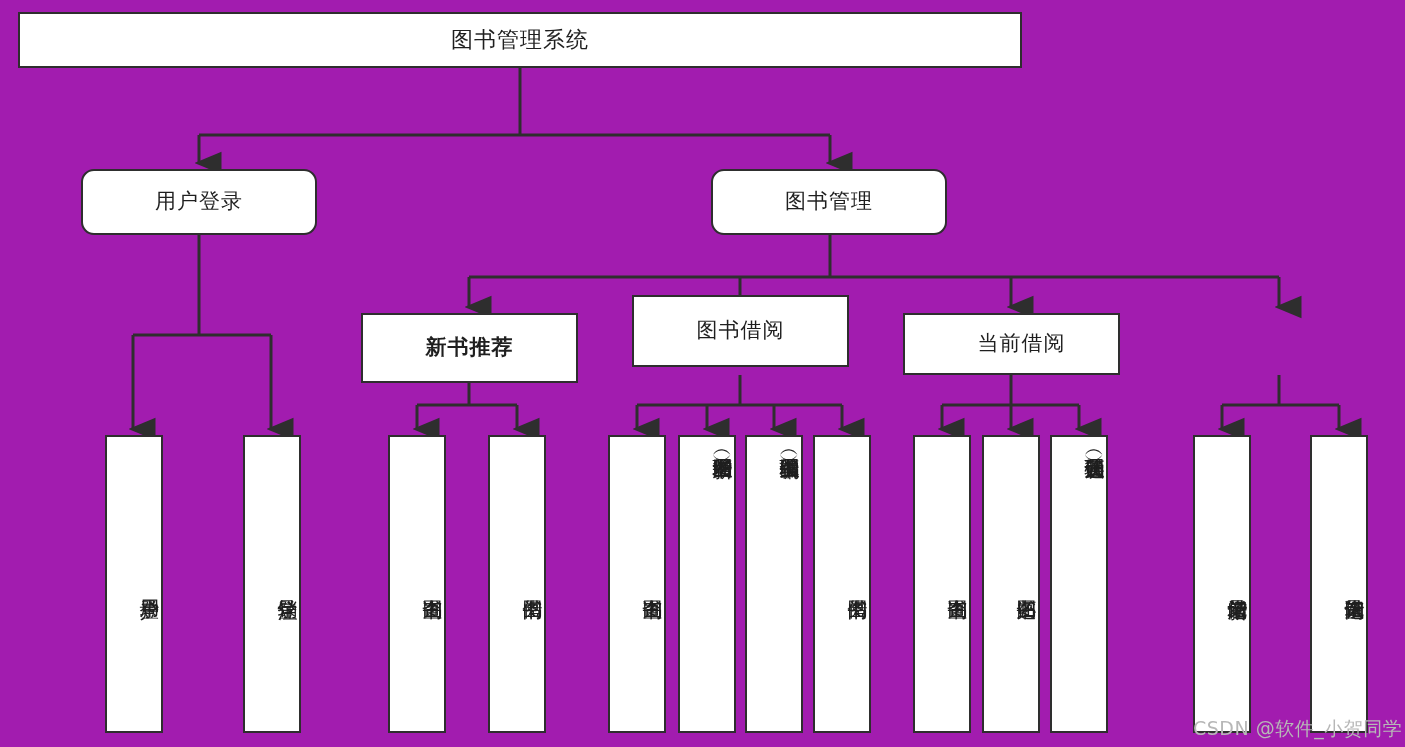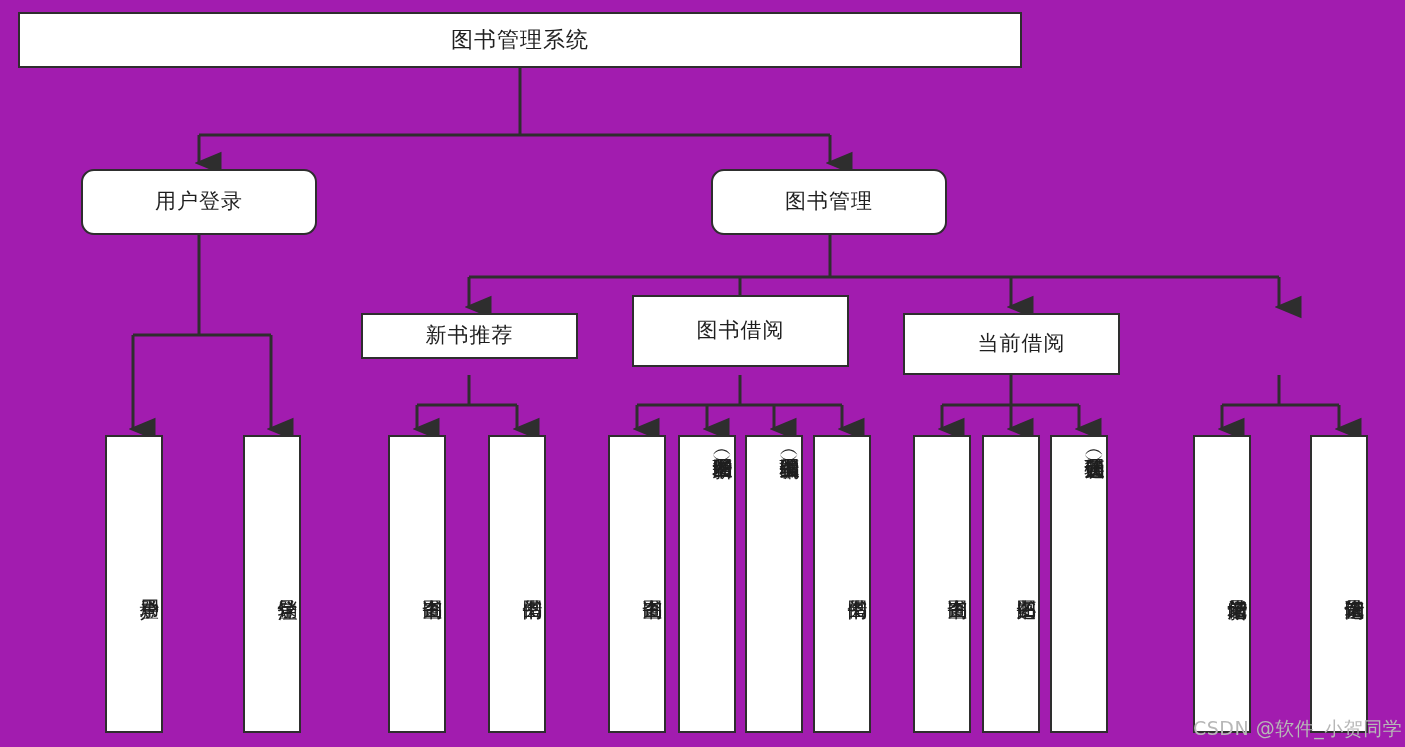--- a/index.html
+++ b/index.html
@@ -128,21 +128,21 @@
       <path d="M 1222 405 L 1222 429" marker-end="url(#arrow)"></path>
       <path d="M 1339 405 L 1339 429" marker-end="url(#arrow)"></path>
     </g>
   </svg>
 
   <div class="node root" style="left:18px; top:12px; width:1004px; height:56px;">图书管理系统</div>
 
   <div class="node level2" style="left:81px; top:169px; width:236px; height:66px;">用户登录</div>
   <div class="node level2" style="left:711px; top:169px; width:236px; height:66px;">图书管理</div>
 
-  <div class="node level3" style="left:361px; top:313px; width:217px; height:46px;">新书推荐</div>
+  <div class="node level3" style="left:361px; top:313px; width:217px; height:70px;font-weight:bold;">新书推荐</div>
   <div class="node level3" style="left:632px; top:295px; width:217px; height:72px;">图书借阅</div>
   <div class="node level3" style="left:903px; top:313px; width:217px; height:62px;padding-left:20px;">当前借阅</div>
 
   <div class="node leaf" style="left:105px; top:435px; width:58px; height:298px;">用户登录</div>
   <div class="node leaf" style="left:243px; top:435px; width:58px; height:298px;">注销登录</div>
 
   <div class="node leaf" style="left:388px; top:435px; width:58px; height:298px;">查询图书</div>
   <div class="node leaf" style="left:488px; top:435px; width:58px; height:298px;">借阅图书</div>
 
   <div class="node leaf" style="left:608px; top:435px; width:58px; height:298px;">查询图书</div>

